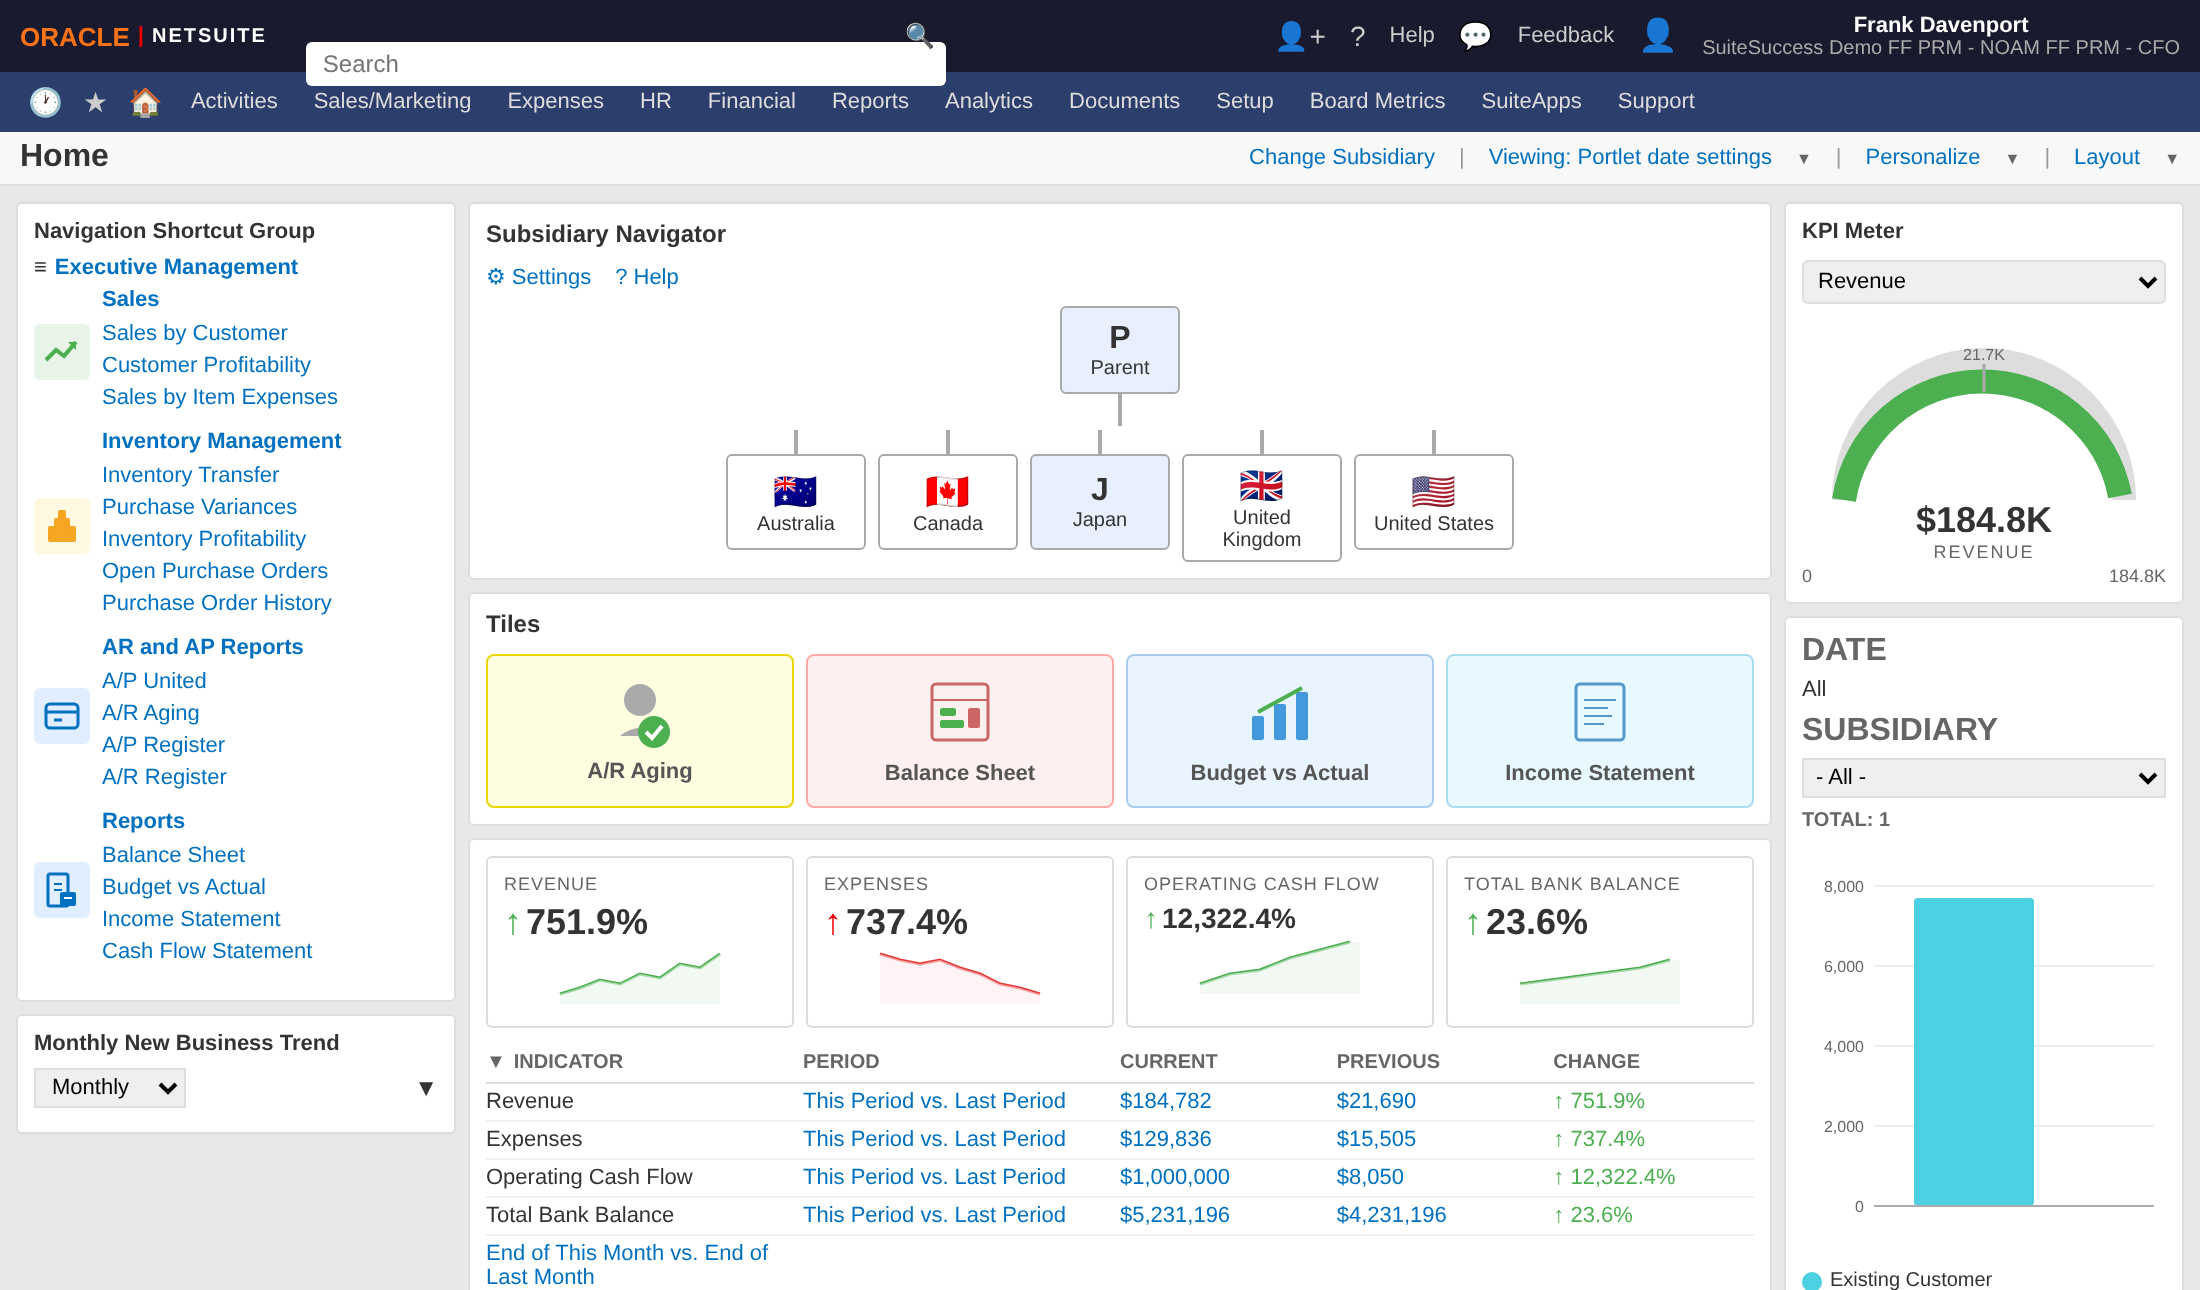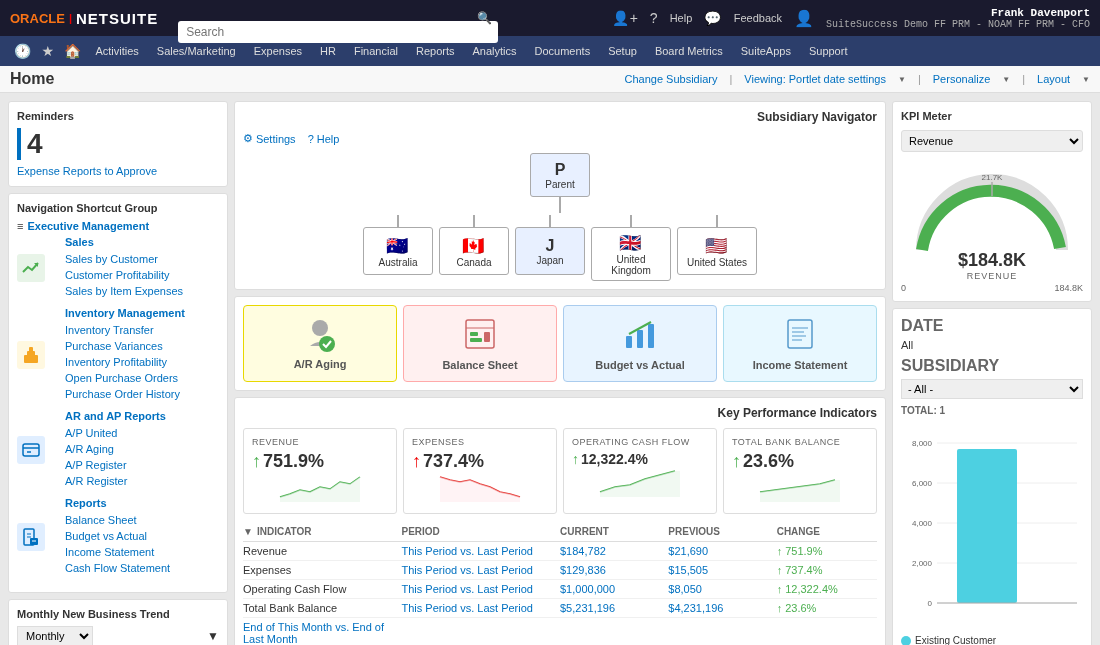--- a/index.html
+++ b/index.html
@@ -7,21 +7,21 @@
 
     
     #top-bar { background: #1a1a2e; display: flex; align-items: center; padding: 0 10px; height: 36px; }
     #logo { color: white; font-size: 13px; font-weight: bold; margin-right: 20px; display: flex; align-items: center; gap: 4px; }
     #logo span.oracle { color: #f97316; font-weight: bold; }
     #logo span.netsuite { color: white; font-weight: bold; }
     #search-container { flex: 1; max-width: 320px; position: relative; }
     #search-container input { width: 100%; padding: 4px 28px 4px 8px; border: none; border-radius: 3px; font-size: 12px; background: #fff; margin-top: 28px; }
     #search-icon-wrap { position: absolute; right: 6px; top: 50%; transform: translateY(-50%); color: #666; }
     #top-right { display: flex; align-items: center; gap: 12px; margin-left: auto; color: #ccc; font-size: 11px; }
-    #top-right .user-info { color: #ccc; text-align: right; font-family: Liberation Mono, monospace; }
+    #top-right .user-info { color: #ccc; text-align: center; }
     #top-right .user-name { color: white; font-weight: bold; font-size: 11px; }
     #top-right .user-sub { color: #aaa; font-size: 10px; }
 
     
     #menu-bar { background: #2c3e6b; display: flex; align-items: center; padding: 0 10px; height: 30px; gap: 2px; }
     #menu-bar .menu-item { color: #ddd; padding: 0 8px; font-size: 11px; cursor: pointer; height: 100%; display: flex; align-items: center; }
     #menu-bar .icon-btn { color: #ccc; font-size: 14px; padding: 0 4px; cursor: pointer; }
 
     
     #sub-nav { background: #f8f8f8; border-bottom: 1px solid #ddd; display: flex; justify-content: space-between; align-items: center; padding: 4px 10px; }
@@ -36,33 +36,33 @@
     
     #sidebar { width: 220px; flex-shrink: 0; display: flex; flex-direction: column; gap: 6px; }
     .sidebar-card { background: white; border: 1px solid #ddd; border-radius: 3px; padding: 8px; }
     .sidebar-card h3 { font-size: 11px; font-weight: bold; color: #333; margin-bottom: 6px; }
     .reminder-count { font-size: 28px; font-weight: bold; color: #333; border-left: 4px solid #0070c0; padding-left: 6px; margin-bottom: 4px; }
     .reminder-link { color: #0070c0; font-size: 11px; cursor: pointer; }
     .nav-group-title { font-size: 11px; font-weight: bold; color: #333; margin-bottom: 4px; display: flex; align-items: center; gap: 4px; }
     .nav-link { color: #0070c0; font-size: 11px; cursor: pointer; display: block; margin: 2px 0; }
     .nav-section { margin-bottom: 8px; }
     .nav-section-title { font-size: 11px; font-weight: bold; color: #0070c0; margin-bottom: 3px; cursor: pointer; }
-    .nav-item-with-icon { display: flex; align-items: center; gap: 20px; margin: 4px 0; }
+    .nav-item-with-icon { display: flex; align-items: center; gap: 6px; margin: 4px 0; }
     .nav-icon { width: 28px; height: 28px; background: #e8f4e8; border-radius: 3px; display: flex; align-items: center; justify-content: center; font-size: 14px; flex-shrink: 0; }
     .nav-icon.yellow { background: #fff8e0; }
     .nav-icon.blue { background: #e0eeff; }
     .nav-icon.report { background: #e0eeff; }
     .nav-links-col { display: flex; flex-direction: column; }
     .monthly-controls { display: flex; align-items: center; justify-content: space-between; margin-bottom: 4px; }
     .monthly-select { font-size: 11px; border: 1px solid #ddd; padding: 2px 4px; }
 
     
     #center-content { flex: 1; display: flex; flex-direction: column; gap: 6px; margin: 0 6px; }
     .content-card { background: white; border: 1px solid #ddd; border-radius: 3px; padding: 8px; }
-    .content-card h3 { font-size: 12px; font-weight: bold; color: #333; margin-bottom: 8px; text-align: right; }
+    .content-card h3 { font-size: 12px; font-weight: bold; color: #333; margin-bottom: 8px; }
 
     
     #subsidiary-nav { }
     .subnav-controls { display: flex; gap: 12px; margin-bottom: 8px; font-size: 11px; }
     .subnav-controls span { color: #0070c0; cursor: pointer; display: flex; align-items: center; gap: 3px; }
     .org-node { border: 1px solid #aaa; border-radius: 3px; width: 70px; min-height: 48px; display: flex; flex-direction: column; align-items: center; justify-content: center; font-size: 10px; padding: 4px; text-align: center; background: white; cursor: pointer; position: relative; }
     .org-node .flag { font-size: 18px; }
     .org-node.parent { width: 60px; min-height: 44px; }
     .org-children { display: flex; gap: 6px; margin-top: 0; position: relative; }
 
@@ -125,21 +125,21 @@
     .tree-container { display: flex; flex-direction: column; align-items: center; width: 100%; }
     .parent-row { display: flex; justify-content: center; }
   </style>
 </head>
 <body>
 
 <div id="top-bar">
   <div id="logo">
     <span class="oracle">ORACLE</span>
     <span style="color:#e00;font-size:11px;">|</span>
-    <span class="netsuite" style="font-size:15px;letter-spacing:1px;">NETSUITE</span>
+    <span class="netsuite" style="font-size:10px;letter-spacing:1px;">NETSUITE</span>
   </div>
   <div id="search-container">
     <input type="text" placeholder="Search" style="">
     <span id="search-icon-wrap">🔍</span>
   </div>
   <div id="top-right">
     <span style="color:#ccc;font-size:14px;">👤+</span>
     <span style="color:#ccc;font-size:14px;">?</span>
     <span style="color:#ccc;">Help</span>
     <span style="color:#ccc;font-size:14px;">💬</span>
@@ -183,25 +183,20 @@
     <span class="sep">|</span>
     <span>Layout</span>
     <span class="dropdown-arrow">▼</span>
   </div>
 </div>
 
 <div id="main-layout">
 
   <div id="sidebar">
 
-    <div class="sidebar-card">
-      <h3>Reminders</h3>
-      <div class="reminder-count">4</div>
-      <span class="reminder-link">Expense Reports to Approve</span>
-    </div>
 
     <div class="sidebar-card">
       <h3>Navigation Shortcut Group</h3>
       <div class="nav-group-title">
         <span>≡</span>
         <span style="color:#0070c0;">Executive Management</span>
       </div>
 
       <div class="nav-section">
         <div class="nav-item-with-icon">
@@ -362,20 +357,21 @@
             <div class="org-node" style="width:80px;">
               <div class="flag">🇺🇸</div>
               <div style="font-size:10px;">United States</div>
             </div>
           </div>
         </div>
       </div>
     </div>
 
     <div class="content-card" id="tiles-section">
+      <h3>Tiles</h3>
       <div class="tiles-grid">
 
         <div class="tile yellow">
           <div style="display:flex;align-items:center;justify-content:center;gap:6px;">
             <svg width="30" height="36" viewBox="0 0 30 36">
               <circle cx="15" cy="10" r="8" fill="#aaa"></circle>
               <path d="M5 28 Q15 20 25 28" fill="#aaa"></path>
               <circle cx="22" cy="26" r="8" fill="#4caf50"></circle>
               <path d="M18 26 L21 29 L26 23" stroke="white" stroke-width="2" fill="none"></path>
             </svg>
@@ -417,21 +413,20 @@
               <line x1="10" y1="20" x2="24" y2="20" stroke="#5599cc" stroke-width="1"></line>
               <line x1="10" y1="24" x2="20" y2="24" stroke="#5599cc" stroke-width="1"></line>
             </svg>
           </div>
           <div class="tile-label">Income Statement</div>
         </div>
       </div>
     </div>
 
     <div class="content-card" id="kpi-section">
-      <h3>Key Performance Indicators</h3>
 
       <div class="kpi-grid">
 
         <div class="kpi-card">
           <div class="kpi-label">REVENUE</div>
           <div class="kpi-value">
             <span class="arrow-up">↑</span>
             <span>751.9%</span>
           </div>
           <svg class="sparkline-svg" viewBox="0 0 80 30">

